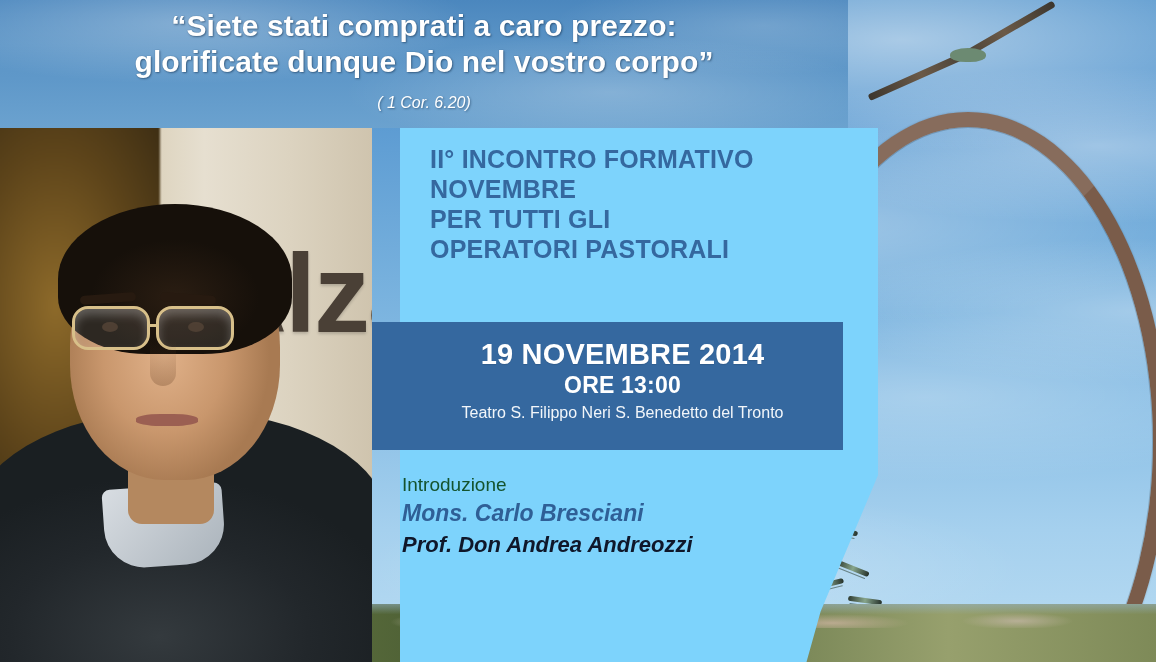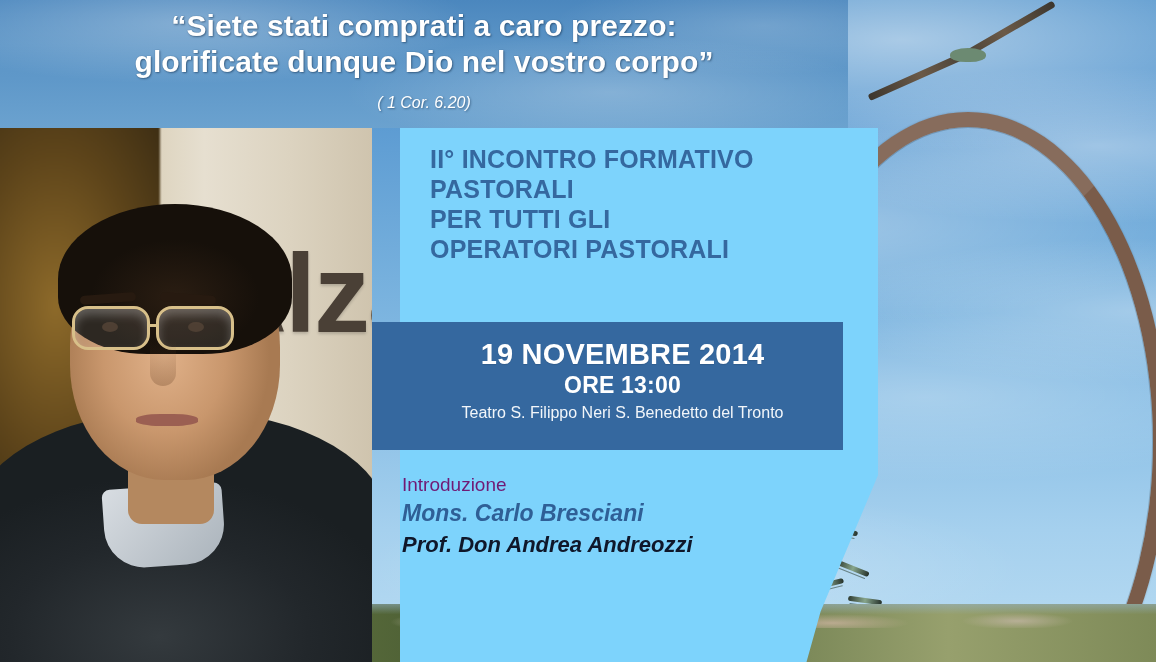--- a/index.html
+++ b/index.html
@@ -272,21 +272,21 @@
   }
   .date-venue{
     color:#f2f6fa; font-size:16px; line-height:24px;
     padding-top:2px;
   }
 
   .speakers{
     position:absolute; left:402px; top:472px;
     width:420px;
   }
-  .sp-intro{ color:#701a75; font-size:19px; line-height:26px; }
+  .sp-intro{ color:#14532d; font-size:19px; line-height:26px; }
   .sp-name{
     color:#2f5f96; font-weight:bold; font-style:italic;
     font-size:23px; line-height:30px;
   }
   .sp-topic{ color:#35689f; font-size:18px; line-height:26px; }
   .sp-name2{
     color:#0f172a; font-weight:bold; font-style:italic;
     font-size:22px; line-height:30px; padding-top:2px;
   }
 </style>
@@ -346,21 +346,21 @@
     <div class="ph-glass l"></div>
     <div class="ph-glass r"></div>
     <div class="ph-bridge"></div>
     <div class="ph-nose"></div>
     <div class="ph-mouth"></div>
   </div>
 
   <div class="panel">
     <div class="panel-inner">
       <div class="headline">II° INCONTRO FORMATIVO</div>
-      <div class="headline" style="padding-top:0">PASTORALI</div>
+      <div class="headline" style="padding-top:0">NOVEMBRE</div>
       <div class="headline" style="padding-top:0">PER TUTTI GLI</div>
       <div class="headline" style="padding-top:0">OPERATORI PASTORALI</div>
     </div>
   </div>
 
   <div class="dateband">
     <div class="dateband-inner">
       <div class="date-main">19 NOVEMBRE 2014</div>
       <div class="date-time">ORE 13:00</div>
       <div class="date-venue">Teatro S. Filippo Neri S. Benedetto del Tronto</div>

